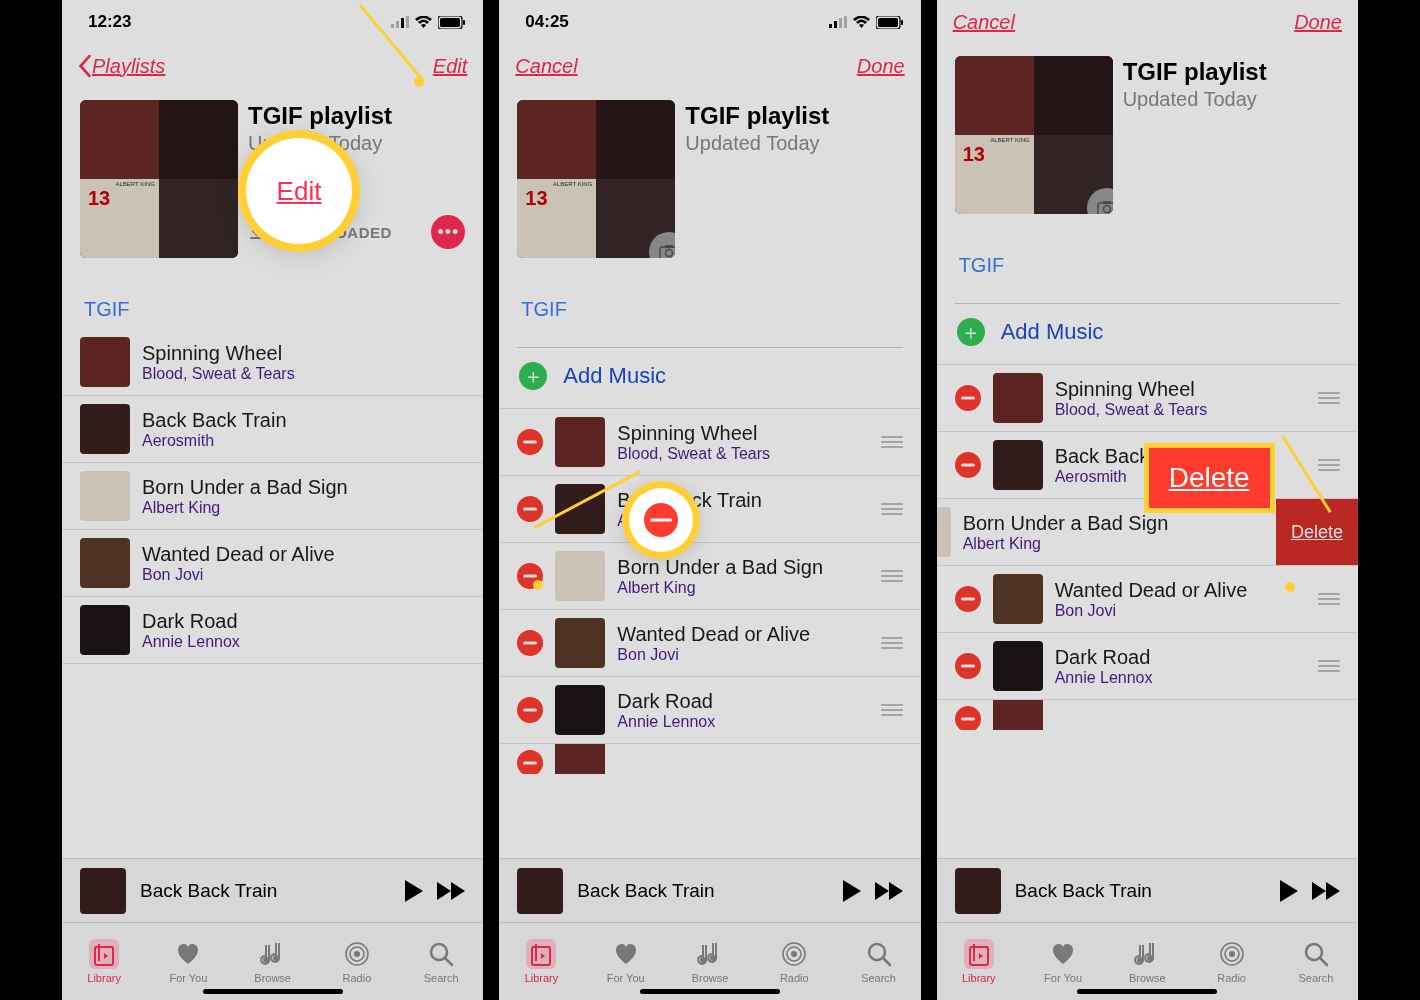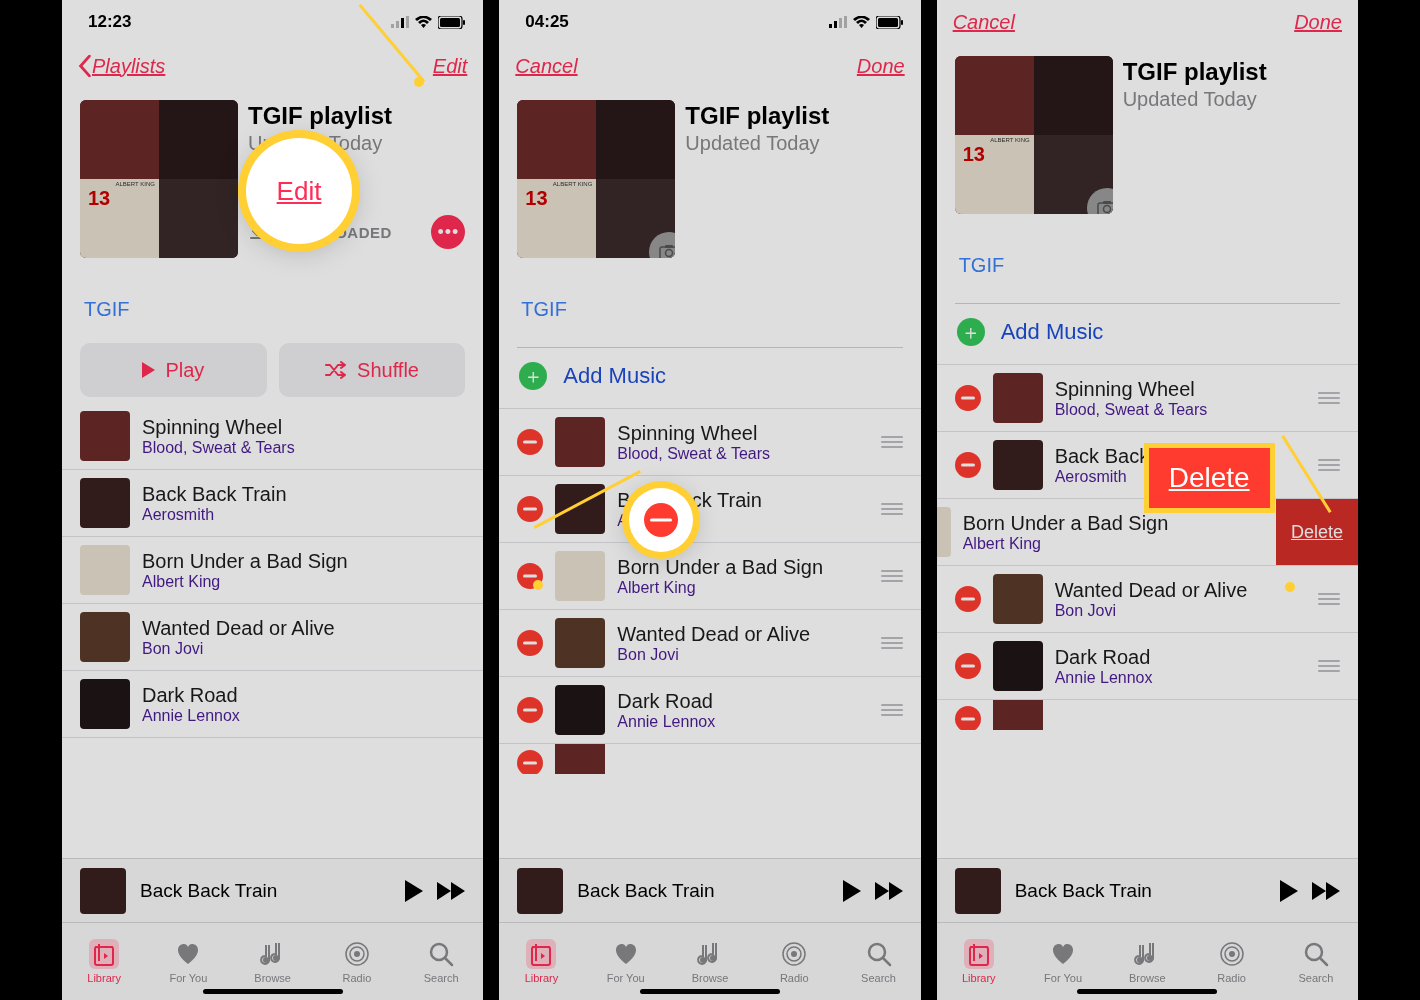--- a/index.html
+++ b/index.html
@@ -135,32 +135,20 @@
       <div class="dlrow">
         <svg width="18" height="18" viewBox="0 0 18 18">
               <path d="M9 2 V11 M5 8 L9 12 L13 8 M3 15 H15" stroke="#8a8a8e" stroke-width="2" fill="none" stroke-linecap="round"></path>
             </svg>
         <span class="dl">DOWNLOADED</span>
         <div class="morebtn">•••</div>
       </div>
     </div>
   </div>
   <div class="desc">TGIF</div>
-  <div class="btnrow">
-    <div class="bigbtn">
-      <span style="width:0;height:0;border-left:13px solid #ff2d55;border-top:8px solid transparent;border-bottom:8px solid transparent"></span>
-      <span>Play</span>
-    </div>
-    <div class="bigbtn">
-      <svg width="22" height="18" viewBox="0 0 22 18">
-            <path d="M1 4 H5 L13 14 H18 M1 14 H5 L13 4 H18 M16 1 L20 4 L16 7 M16 11 L20 14 L16 17" stroke="#ff2d55" stroke-width="2" fill="none" stroke-linecap="round" stroke-linejoin="round"></path>
-          </svg>
-      <span>Shuffle</span>
-    </div>
-  </div>
   <div class="songs" id="songs1">
         <div class="row">
           <div class="thumb th-a"></div>
           <div class="trk">
             <div class="t">Spinning Wheel</div>
             <div class="a">Blood, Sweat &amp; Tears</div>
           </div>
         </div>
         <div class="row">
           <div class="thumb th-b"></div>

